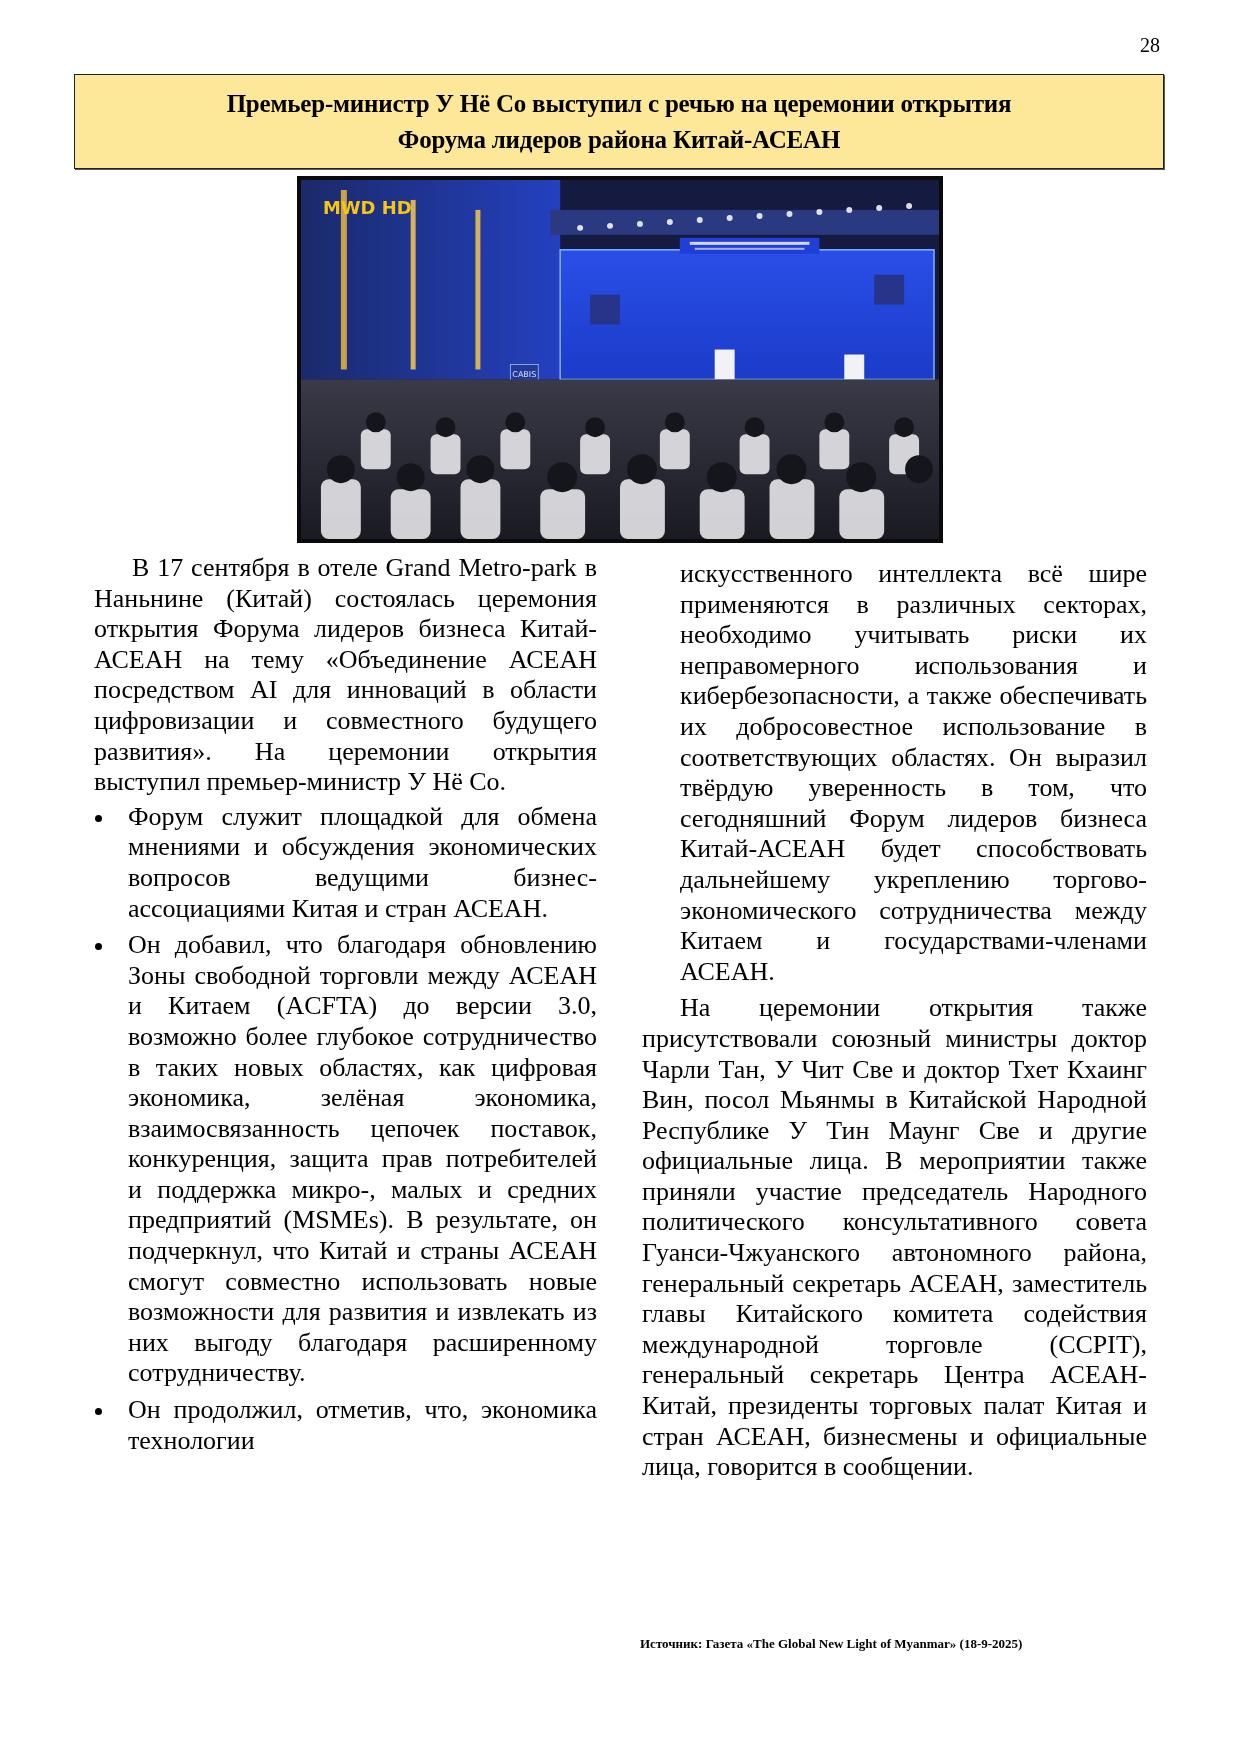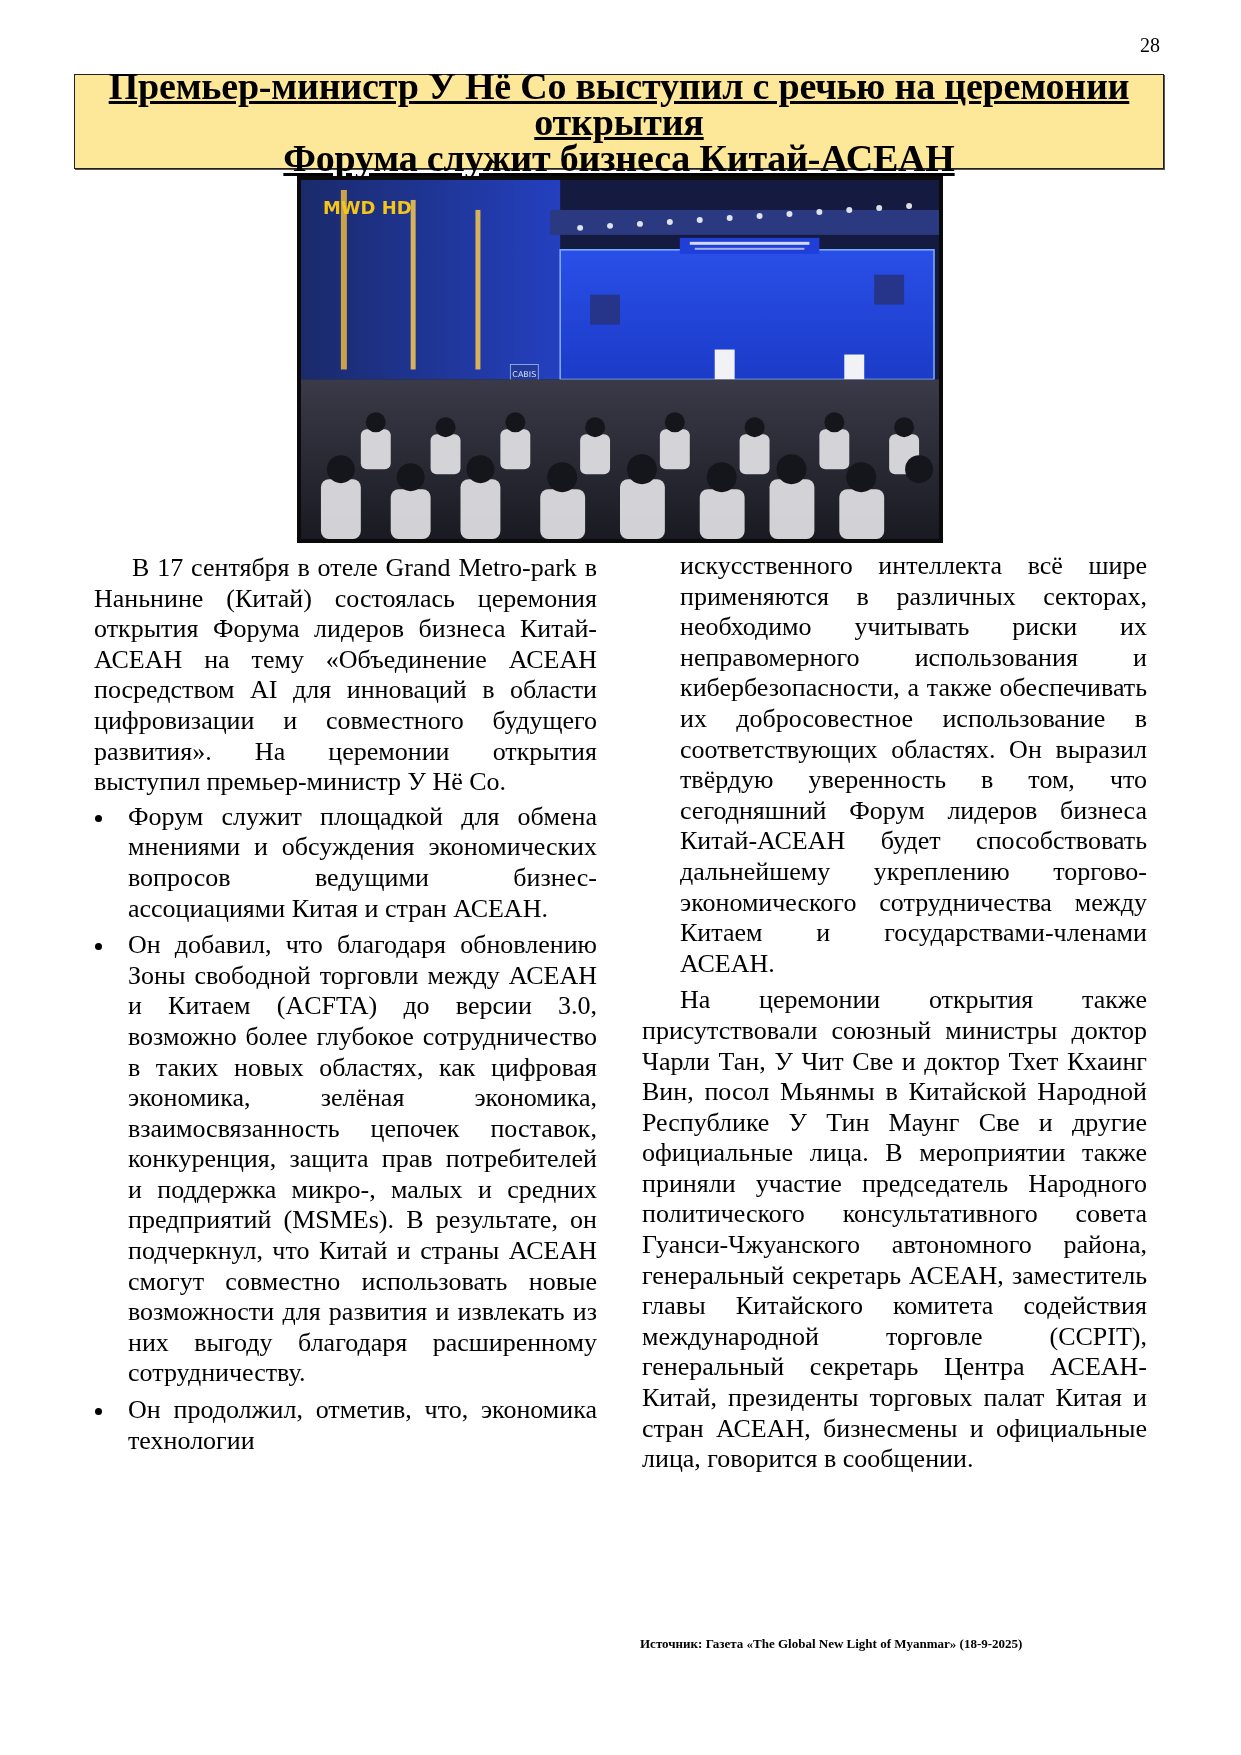--- a/index.html
+++ b/index.html
@@ -4,48 +4,48 @@
 <style>
   html, body { margin: 0; padding: 0; background: #ffffff; }
   body { width: 1241px; height: 1755px; position: relative; overflow: hidden;
          font-family: "Liberation Serif", "DejaVu Serif", serif; color: #000; }
   .page-number { position: absolute; left: 1100px; top: 34px; width: 60px; text-align: right;
                  font-weight: normal; font-size: 20px; }
   .title-box { position: absolute; left: 74px; top: 74px; width: 1090px; height: 95px;
                background: #fde798; border: 1.5px solid #222; box-shadow: 1px 1px 0 #555;
                box-sizing: border-box; display: flex; flex-direction: column; justify-content: center;
                align-items: center; text-align: center; }
-  .title-line { font-weight: bold; font-size: 38px; line-height: 36px; letter-spacing: -0.2px; text-decoration: underline; }
+  .title-line { font-weight: bold; font-size: 25px; line-height: 36px; letter-spacing: -0.2px; }
   .photo-frame { position: absolute; left: 297px; top: 176px; width: 646px; height: 367px;
                  box-sizing: border-box; border: 4px solid #0a0a0a; overflow: hidden; background: #101030; }
   .photo-frame svg { display: block; width: 100%; height: 100%; }
   .col { position: absolute; font-size: 26px; line-height: 30.6px; text-align: justify; }
   .col-left { left: 94px; top: 553px; width: 503px; }
   .col-right { left: 642px; top: 551px; width: 505px; }
   p { margin: 0; }
   .indent { text-indent: 38px; }
   .indent2 { text-indent: 66px; }
   .gap { margin-top: 6px; }
   ul.bullets { list-style: none; margin: 4px 0 0 0; padding: 0; }
   ul.bullets li { position: relative; padding-left: 34px; margin-bottom: 6px; }
   ul.bullets li .bullet { position: absolute; left: 0; top: 0; width: 34px; }
   ul.bullets li .bullet::before { content: ""; position: absolute; left: 1px; top: 13px;
                                    width: 7px; height: 7px; background: #000; border-radius: 50%; }
-  .cont { padding-left: 38px; }
+  .cont { padding-left: 38px; margin-top: 8px; }
   .source { position: absolute; left: 640px; top: 1636px; width: 520px; text-align: left;
             font-weight: bold; font-size: 13px; }
 </style>
 </head>
 <body>
 
 <div class="page-number">28</div>
 
 <div class="title-box">
   <div class="title-line">Премьер-министр У Нё Со выступил с речью на церемонии открытия</div>
-  <div class="title-line">Форума служит бизнеса Китай-АСЕАН</div>
+  <div class="title-line">Форума лидеров района Китай-АСЕАН</div>
 </div>
 
 <div class="photo-frame">
   <svg viewBox="0 0 640 360" preserveAspectRatio="none">
     <defs>
       <linearGradient id="wallL" x1="0" y1="0" x2="1" y2="0">
         <stop offset="0" stop-color="#1a2a6a"></stop>
         <stop offset="1" stop-color="#2440c0"></stop>
       </linearGradient>
       <linearGradient id="screenG" x1="0" y1="0" x2="0" y2="1">

